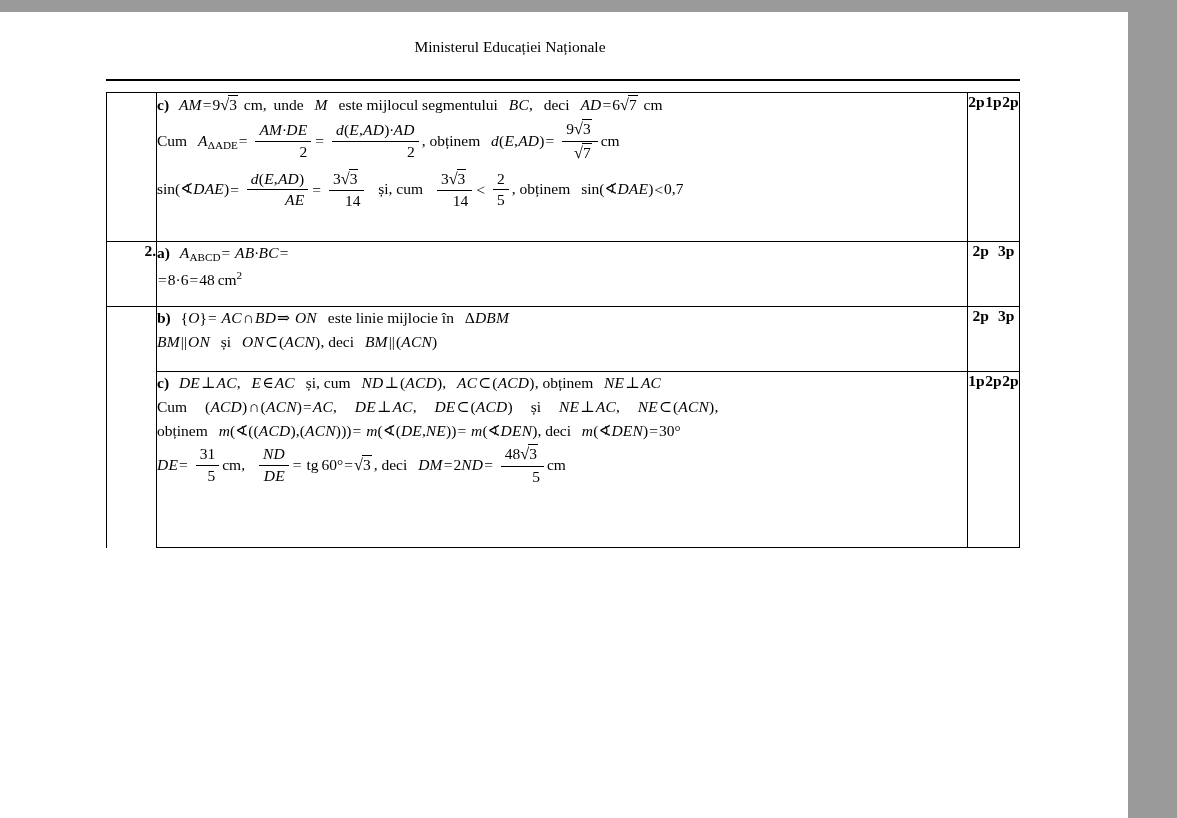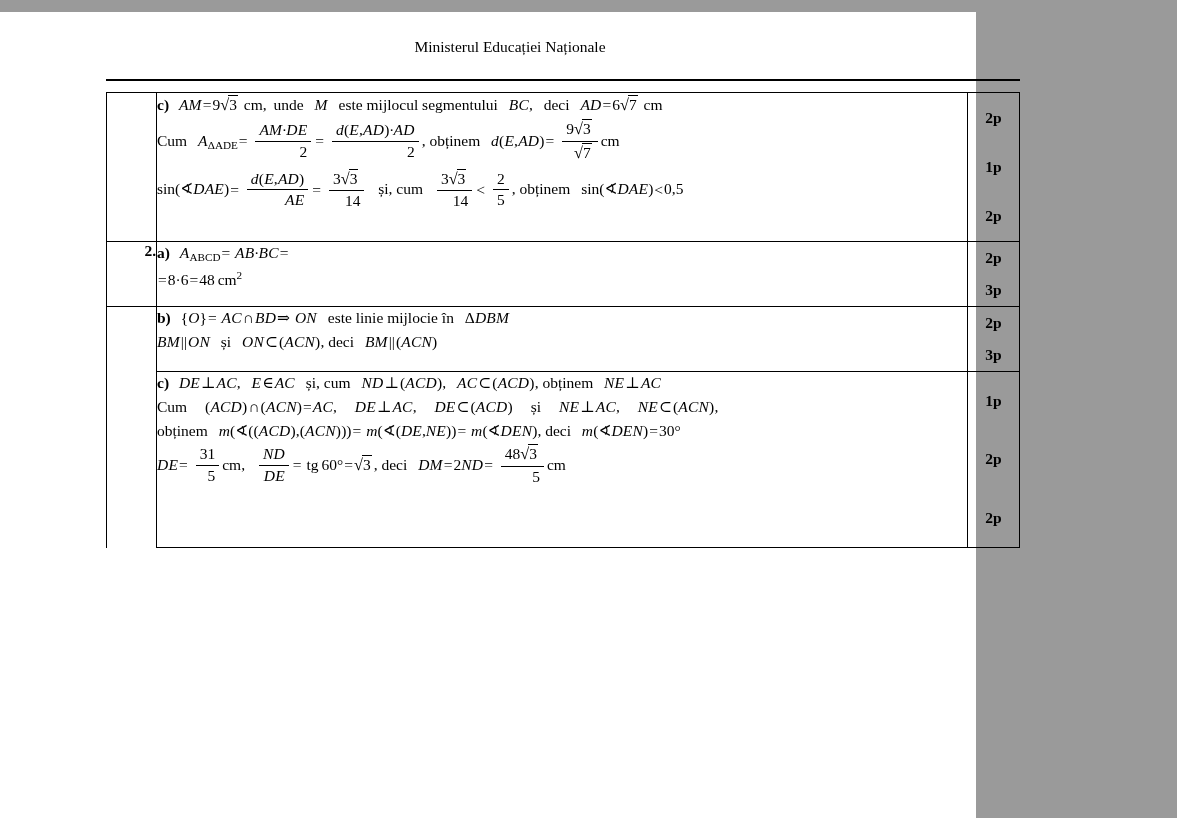--- a/index.html
+++ b/index.html
@@ -11,21 +11,21 @@
     width: 1177px;
     height: 818px;
     position: relative;
     overflow: hidden;
     font-family: "Liberation Serif", "DejaVu Serif", serif;
   }
   #page {
     position: absolute;
     left: 0;
     top: 6px;
-    width: 976px;
+    width: 1128px;
     height: 812px;
     background: #ffffff;
   }
   #top-strip {
     position: absolute;
     left: 0; top: 0;
     width: 1128px; height: 6px;
     background: #9a9a9a;
   }
 
@@ -80,21 +80,21 @@
     font-size: 15.5px;
   }
   td.pts {
     text-align: center;
     font-weight: bold;
     font-size: 15.5px;
     padding: 0;
   }
   .pt-cell {
     display: flex;
-    flex-direction: column;
+    flex-direction: row;
     justify-content: space-around;
     height: 100%;
   }
   .pt {
     display: block;
   }
 
   
   .m {
     font-family: "Liberation Serif", "DejaVu Serif", serif;
@@ -226,21 +226,21 @@
             <span class="frac">
               <span class="num r">3<span class="sqrt"><span class="rad">√</span><span class="rdc">3</span></span></span><span class="den r">14</span>
             </span><span class="sp"></span>
             <span class="r">și, cum</span><span class="sp"></span>
             <span class="frac">
               <span class="num r">3<span class="sqrt"><span class="rad">√</span><span class="rdc">3</span></span></span><span class="den r">14</span>
             </span><span class="op">&lt;</span>
             <span class="frac">
               <span class="num r">2</span><span class="den r">5</span>
             </span><span class="r">, obținem</span><span class="sp"></span>
-            <span class="r">sin</span><span class="r">(</span><span class="r">∢</span><span class="m">DAE</span><span class="r">)</span><span class="op">&lt;</span><span class="r">0,5</span>
+            <span class="r">sin</span><span class="r">(</span><span class="r">∢</span><span class="m">DAE</span><span class="r">)</span><span class="op">&lt;</span><span class="r">0,7</span>
           </div>
 
         </td>
         <td class="pts">
           <div class="pt-cell" style="height:148px">
             <span class="pt">2p</span>
             <span class="pt">1p</span>
             <span class="pt">2p</span>
           </div>
         </td>

